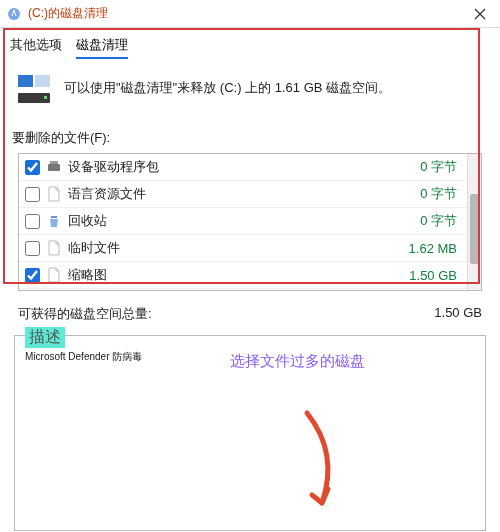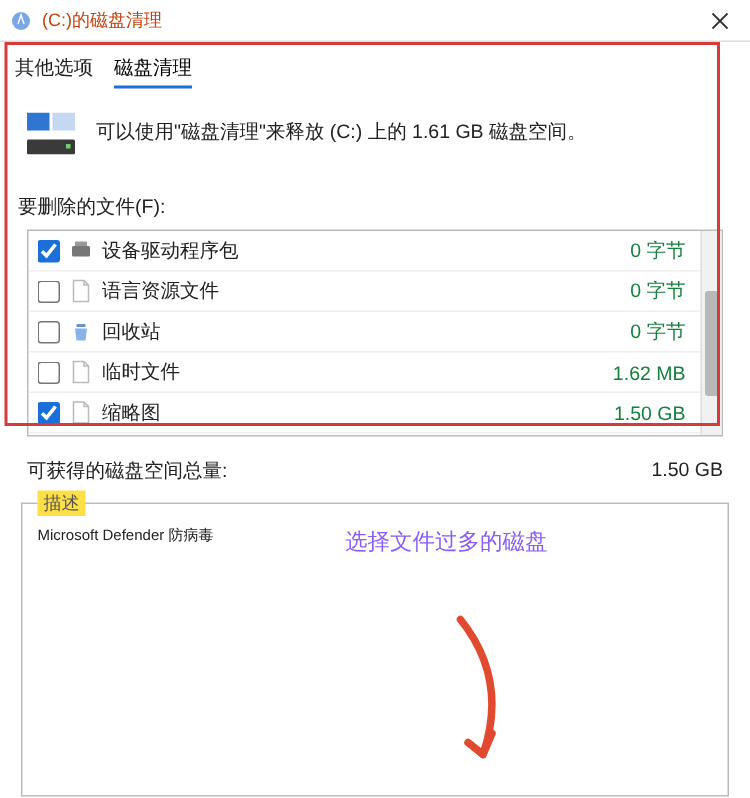--- a/index.html
+++ b/index.html
@@ -106,21 +106,21 @@
 
   .fieldset{
     margin:12px 14px 0 14px;
     border:1px solid #bbb;
     padding:10px 10px 10px 10px;
     position:relative;
     height:196px;
   }
   .fieldset-legend{
     position:absolute; top:-9px; left:10px;
-    background:#fde047; padding:0 4px; font-size:12px;color:#555;
+    background:#5eead4; padding:0 4px; font-size:16px;color:#555;
   }
   .desc-text{ font-size:10px; margin-top:4px;}
 
   .annotation{
     position:absolute;
     left:230px; top:352px;
     color:#8b5cf6; font-size:15px; font-weight:500;
     z-index:6;
     pointer-events:none;
   }

